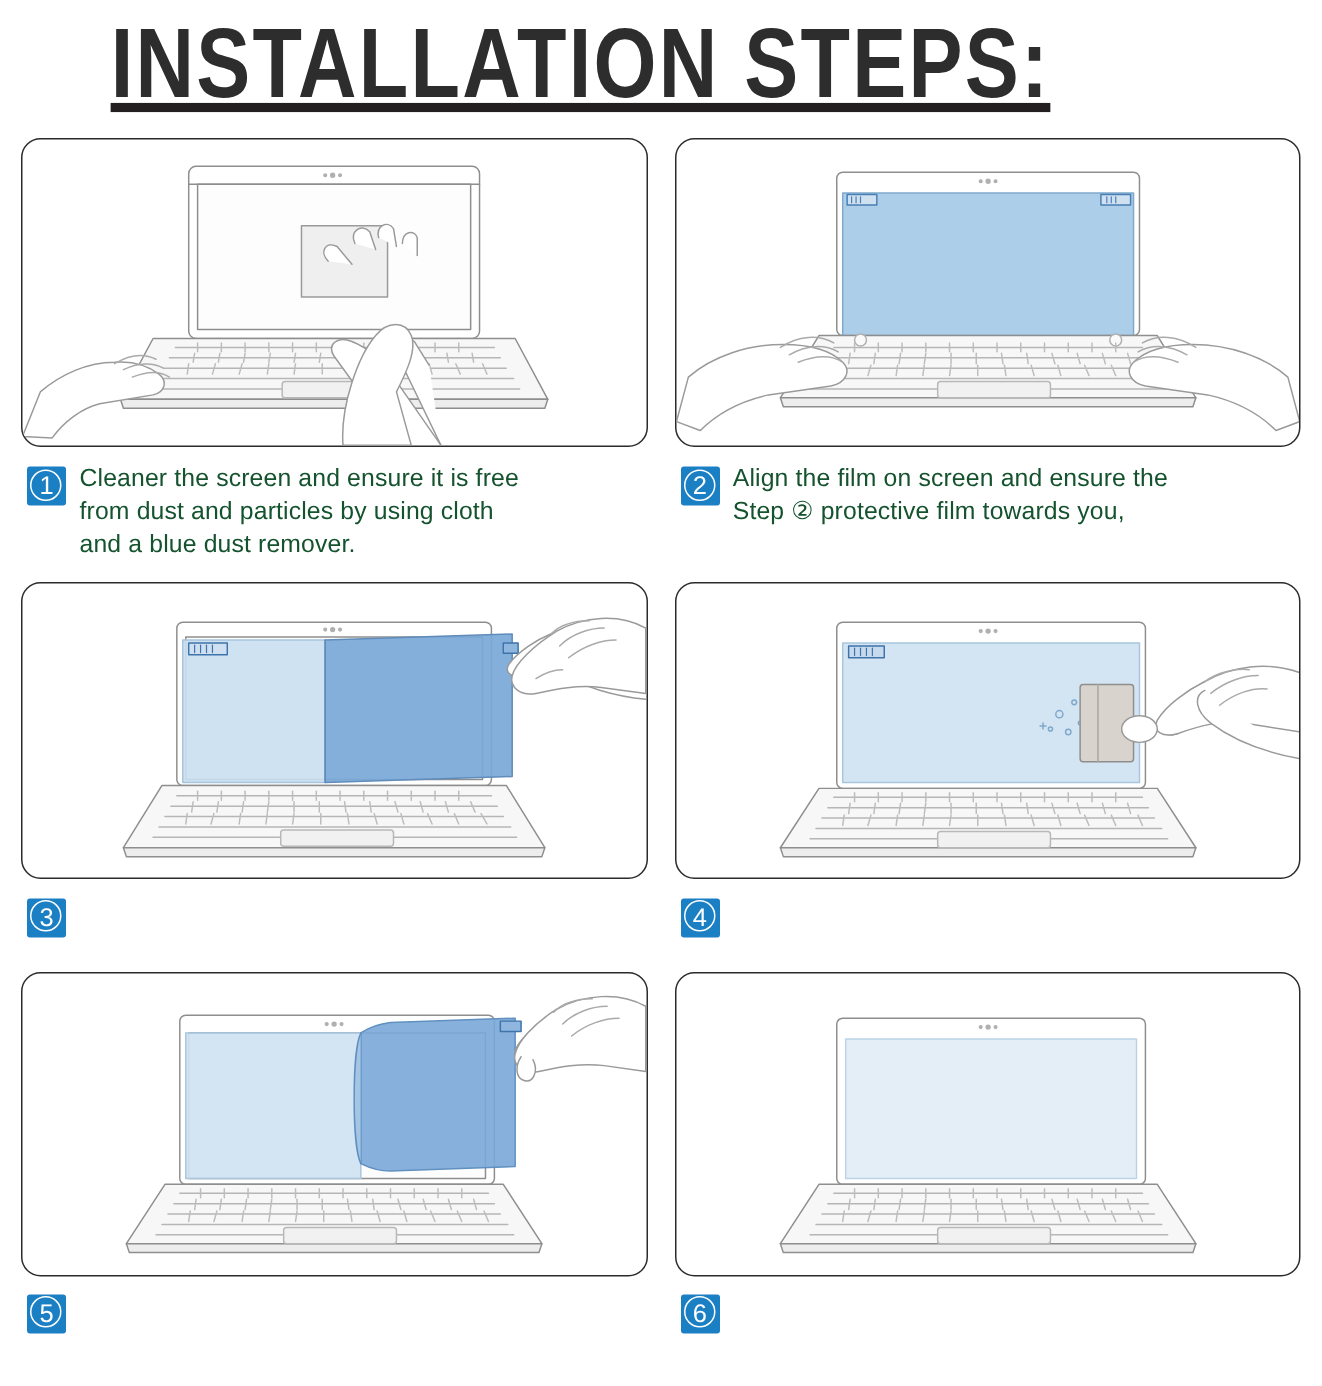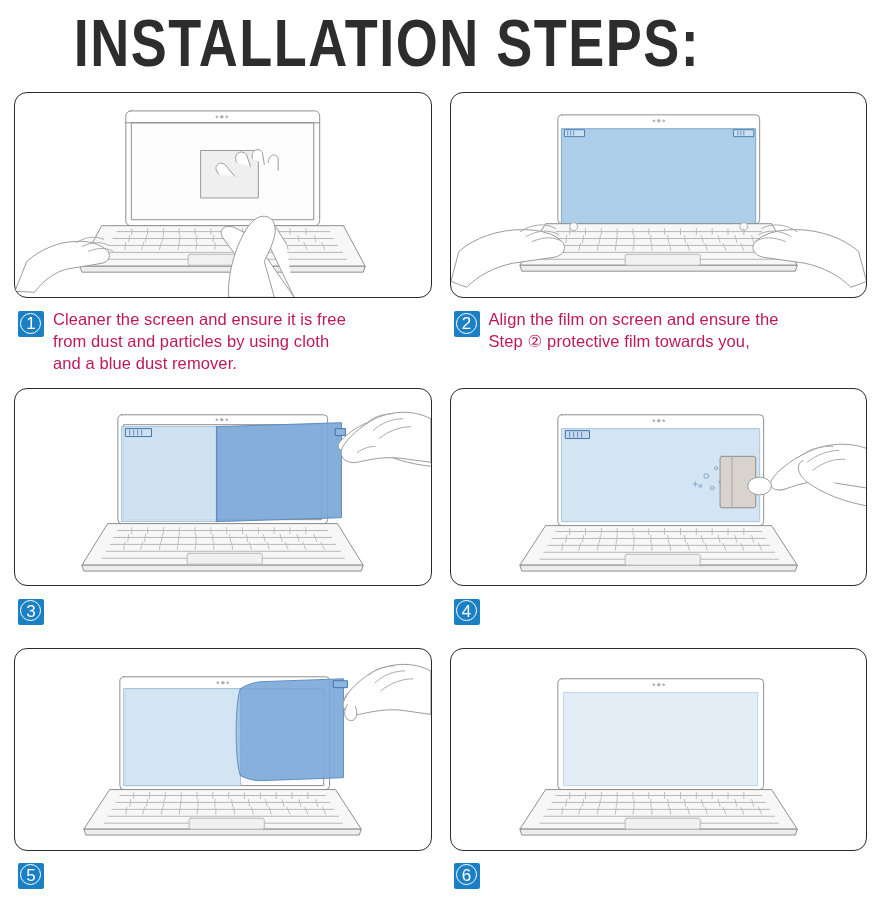--- a/index.html
+++ b/index.html
@@ -18,20 +18,21 @@
 
   
   .title-bar {
     width: 774px;
     height: 92px;
     display: flex;
     align-items: center;
     justify-content: center;
     box-sizing: border-box;
     padding-bottom: 6px;
+    text-decoration: underline;
   }
   .title-text {
     font-family: "Liberation Sans", sans-serif;
     font-weight: bold;
     font-size: 54px;
     letter-spacing: 1.5px;
     color: #2d2d2d;
     transform: scaleY(1.22);
     white-space: nowrap;
   }
@@ -97,21 +98,21 @@
     justify-content: center;
     color: #ffffff;
     font-size: 17px;
     font-weight: normal;
     line-height: 1;
     padding-bottom: 1px;
   }
   .cap-text {
     font-size: 16.5px;
     line-height: 1.33;
-    color: #be185d;
+    color: #14532d;
     white-space: pre-line;
     letter-spacing: 0.1px;
   }
 
   
   .scene { position: absolute; inset: 0; }
   .scene svg { display: block; width: 100%; height: 100%; }
 </style>
 </head>
 <body>

